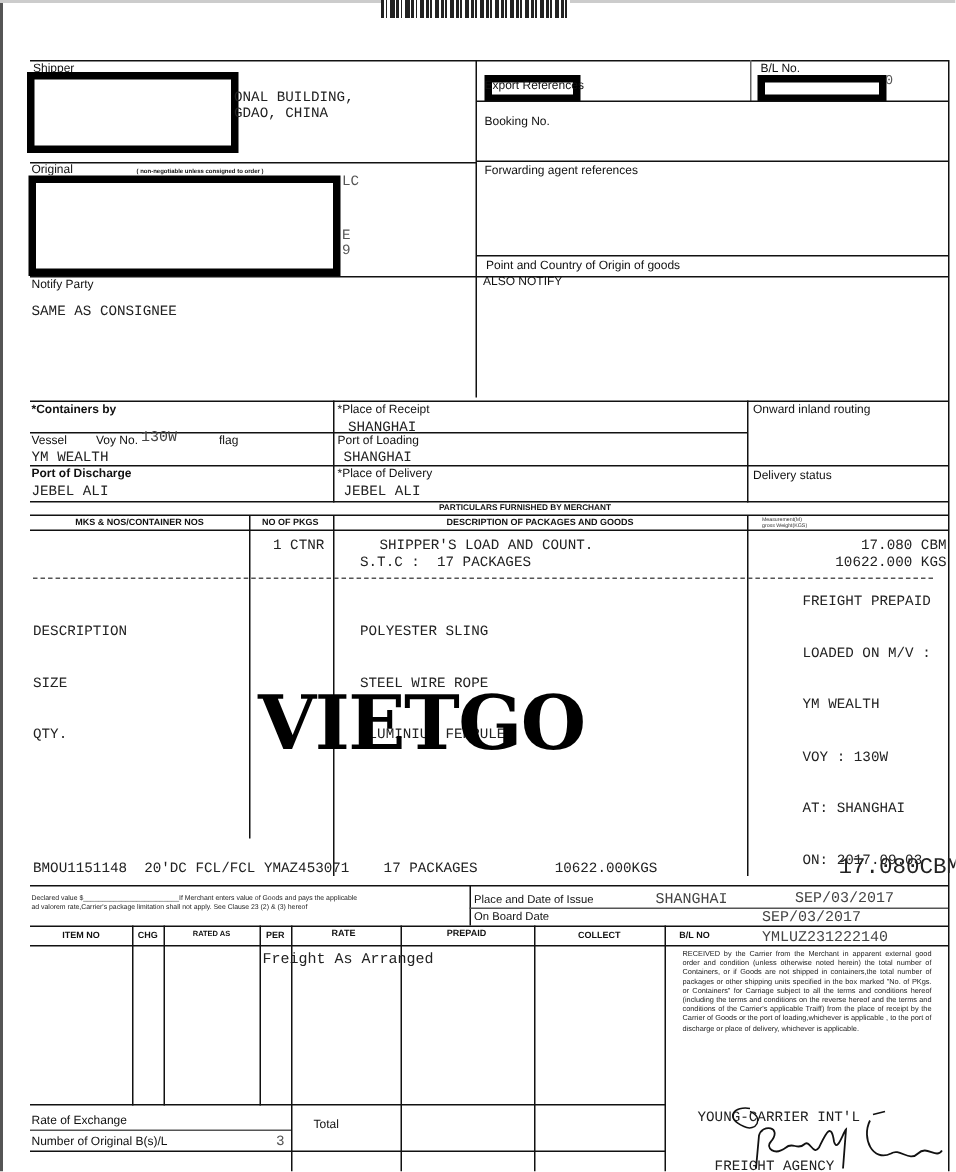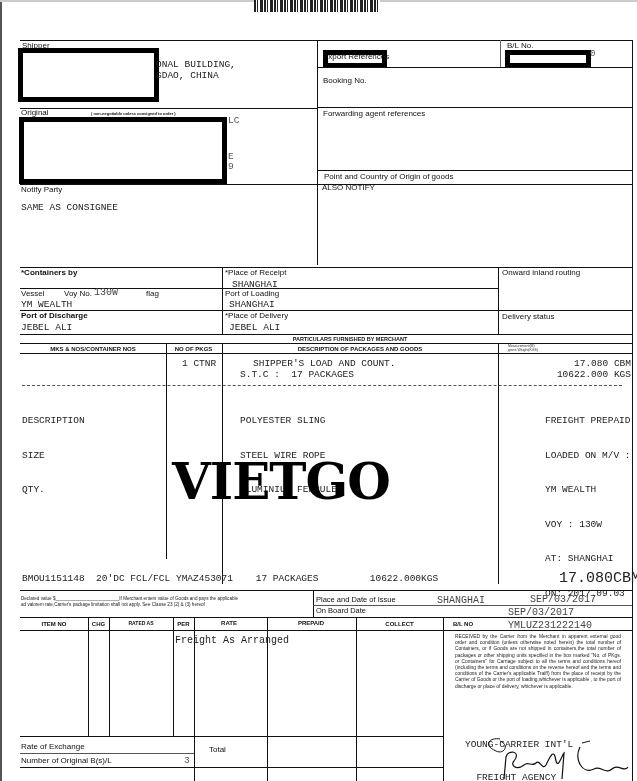--- a/index.html
+++ b/index.html
@@ -122,21 +122,21 @@
 <div class="abs mono" style="left:22px;top:392px;">
   <div>DESCRIPTION</div>
   <div>SIZE</div>
   <div>QTY.</div>
 </div>
 <div class="abs mono" style="left:240px;top:392px;">
   <div>POLYESTER SLING</div>
   <div>STEEL WIRE ROPE</div>
   <div>ALUMINIUM FERRULE</div>
 </div>
-<div class="abs mono" style="left:535px;top:392px;margin-left:10px;">
+<div class="abs mono" style="left:535px;top:372px;">
   <div>FREIGHT PREPAID</div>
   <div>LOADED ON M/V :</div>
   <div>YM WEALTH</div>
   <div>VOY : 130W</div>
   <div>AT: SHANGHAI</div>
   <div>ON: 2017.09.03</div>
 </div>
 
 <div class="abs" style="left:172px;top:452px;font-family:'DejaVu Serif','Liberation Serif',serif;font-weight:bold;font-size:50px;line-height:60px;color:#000;letter-spacing:-1px;">VIETGO</div>
 

